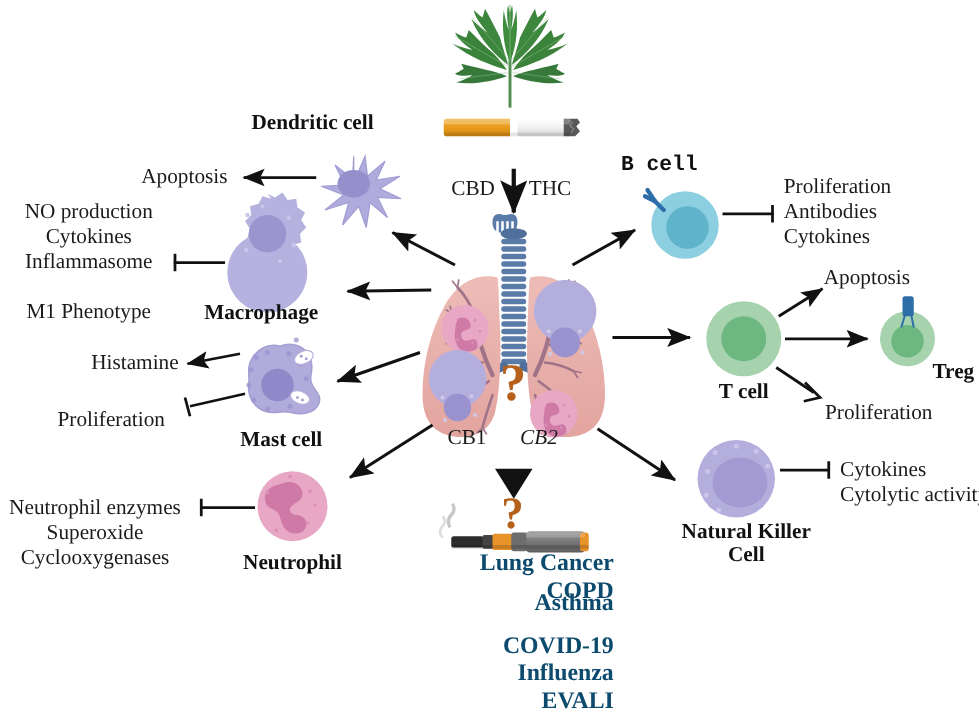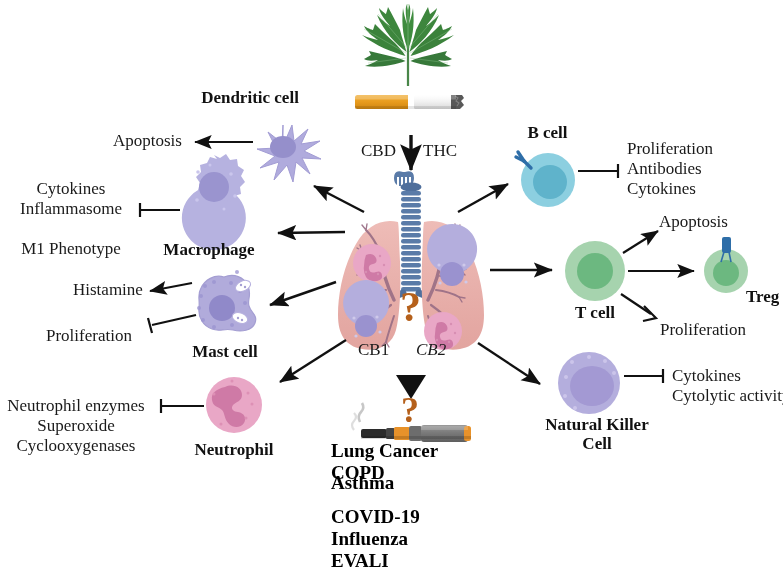--- a/index.html
+++ b/index.html
@@ -5,22 +5,22 @@
   html,body{margin:0;padding:0;background:#ffffff;}
   body{width:783px;height:576px;position:relative;overflow:hidden;
        font-family:"Liberation Serif","DejaVu Serif",serif;color:#1a1a1a;}
   .stage{position:absolute;left:0;top:0;width:783px;height:576px;padding-left:24px;}
   .lbl{position:absolute;font-family:"Liberation Serif",serif;font-size:17px;
        line-height:20px;color:#1a1a1a;white-space:pre;}
   .lbl.c{text-align:center;}
   .cellname{position:absolute;font-family:"Liberation Serif",serif;font-weight:bold;
             font-size:17px;line-height:19px;color:#111;text-align:center;white-space:pre;}
   svg.ov{position:absolute;left:0;top:0;width:783px;height:576px;overflow:visible;}
-  .disease{position:absolute;text-align:left;font-weight:bold;font-size:19px;
-           line-height:22.5px;color:#000000;white-space:pre;}
+  .disease{position:absolute;text-align:right;font-weight:bold;font-size:19px;
+           line-height:22.5px;color:#0c4a6e;white-space:pre;}
   .qm{position:absolute;color:#b5601b;font-weight:bold;
       font-family:"Liberation Serif",serif;}
 </style>
 </head>
 <body>
 
 <div class="stage">
 
   <svg class="ov" viewBox="0 0 783 576">
     <defs>
@@ -387,20 +387,21 @@
     <g stroke="#111" fill="none" stroke-width="2.2">
       <path d="M624,376 L664,376"></path>
       <path d="M663,369 L663,383"></path>
     </g>
   </svg>
 
   <div class="cellname" style="left:170px;top:88px;width:160px;">Dendritic cell</div>
 
   <div class="lbl" style="left:113px;top:131px;">Apoptosis</div>
 
+  <div class="lbl c" style="left:8px;top:159px;width:126px;">NO production</div>
   <div class="lbl c" style="left:8px;top:179px;width:126px;">Cytokines</div>
   <div class="lbl c" style="left:8px;top:199px;width:126px;">Inflammasome</div>
   <div class="lbl c" style="left:8px;top:239px;width:126px;">M1 Phenotype</div>
 
   <div class="cellname" style="left:144px;top:240px;width:130px;">Macrophage</div>
 
   <div class="lbl" style="left:59px;top:280px;margin-left:14px;">Histamine</div>
 
   <div class="lbl" style="left:46px;top:326px;">Proliferation</div>
 
@@ -422,21 +423,21 @@
 
   <div class="qm" style="left:401px;top:389px;font-size:36px;">?</div>
 
   <div class="disease" style="left:331px;top:440px;width:160px;">Lung Cancer</div>
   <div class="disease" style="left:331px;top:462px;width:160px;">COPD</div>
   <div class="disease" style="left:331px;top:472px;width:160px;">Asthma</div>
   <div class="disease" style="left:331px;top:506px;width:160px;">COVID-19</div>
   <div class="disease" style="left:331px;top:528px;width:160px;">Influenza</div>
   <div class="disease" style="left:331px;top:550px;width:160px;">EVALI</div>
 
-  <div class="cellname" style="left:500px;top:123px;width:95px;">B cell</div>
+  <div class="cellname" style="left:480px;top:123px;width:95px;font-family:Liberation Mono, monospace;">B cell</div>
 
   <div class="lbl" style="left:627px;top:139px;">Proliferation</div>
   <div class="lbl" style="left:627px;top:159px;">Antibodies</div>
   <div class="lbl" style="left:627px;top:179px;">Cytokines</div>
 
   <div class="lbl" style="left:659px;top:212px;">Apoptosis</div>
 
   <div class="cellname" style="left:555px;top:303px;width:80px;">T cell</div>
 
   <div class="lbl" style="left:660px;top:320px;">Proliferation</div>

